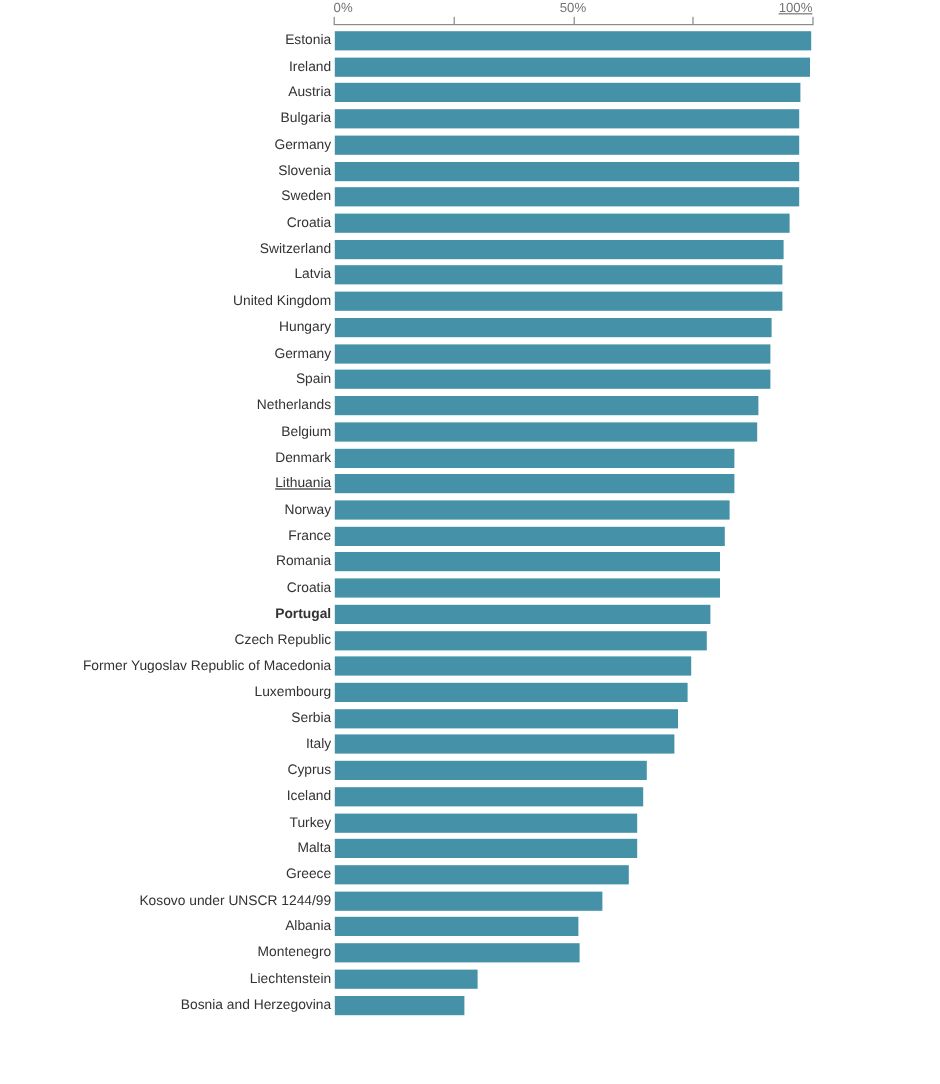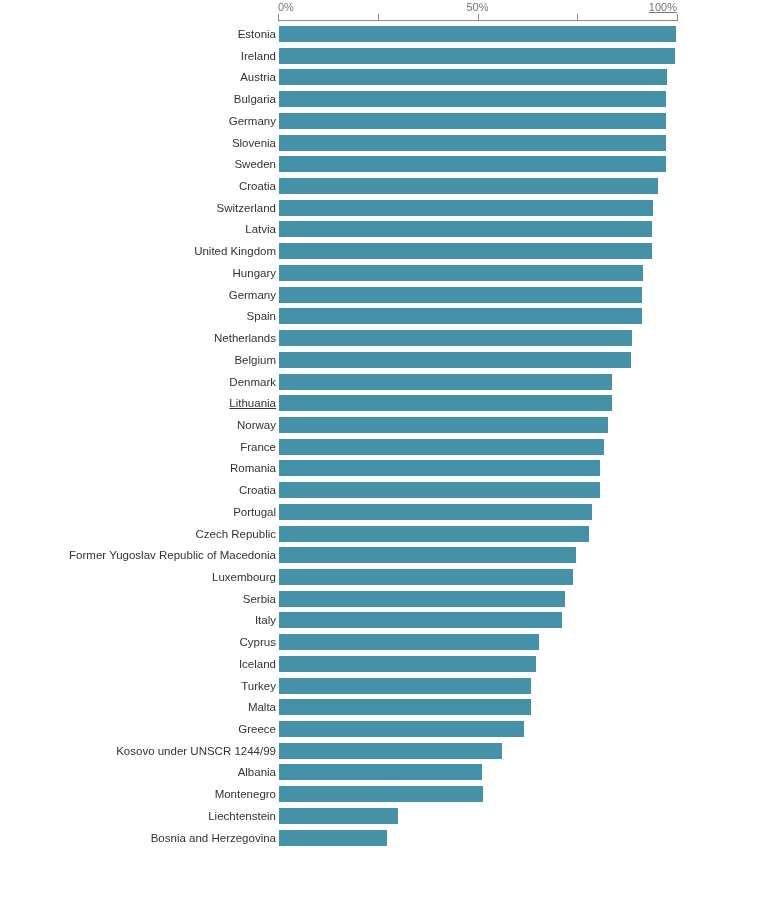--- a/index.html
+++ b/index.html
@@ -198,21 +198,21 @@
       </div>
       <div class="row">
         <div class="row-label" style="color: rgb(51, 51, 51);">Romania</div>
         <div class="bar" style="width: 321.392px; background: rgb(69, 146, 168);"></div>
       </div>
       <div class="row">
         <div class="row-label" style="color: rgb(51, 51, 51);">Croatia</div>
         <div class="bar" style="width: 321.392px; background: rgb(69, 146, 168);"></div>
       </div>
       <div class="row">
-        <div class="row-label" style="color: rgb(51, 51, 51);">Portugal</div>
+        <div class="row-label" style="color: rgb(51, 51, 51); font-weight: bold;">Portugal</div>
         <div class="bar" style="width: 313.412px; background: rgb(69, 146, 168);"></div>
       </div>
       <div class="row">
         <div class="row-label" style="color: rgb(51, 51, 51);">Czech Republic</div>
         <div class="bar" style="width: 310.22px; background: rgb(69, 146, 168);"></div>
       </div>
       <div class="row">
         <div class="row-label" style="color: rgb(51, 51, 51);">Former Yugoslav Republic of Macedonia</div>
         <div class="bar" style="width: 297.053px; background: rgb(69, 146, 168);"></div>
       </div>

